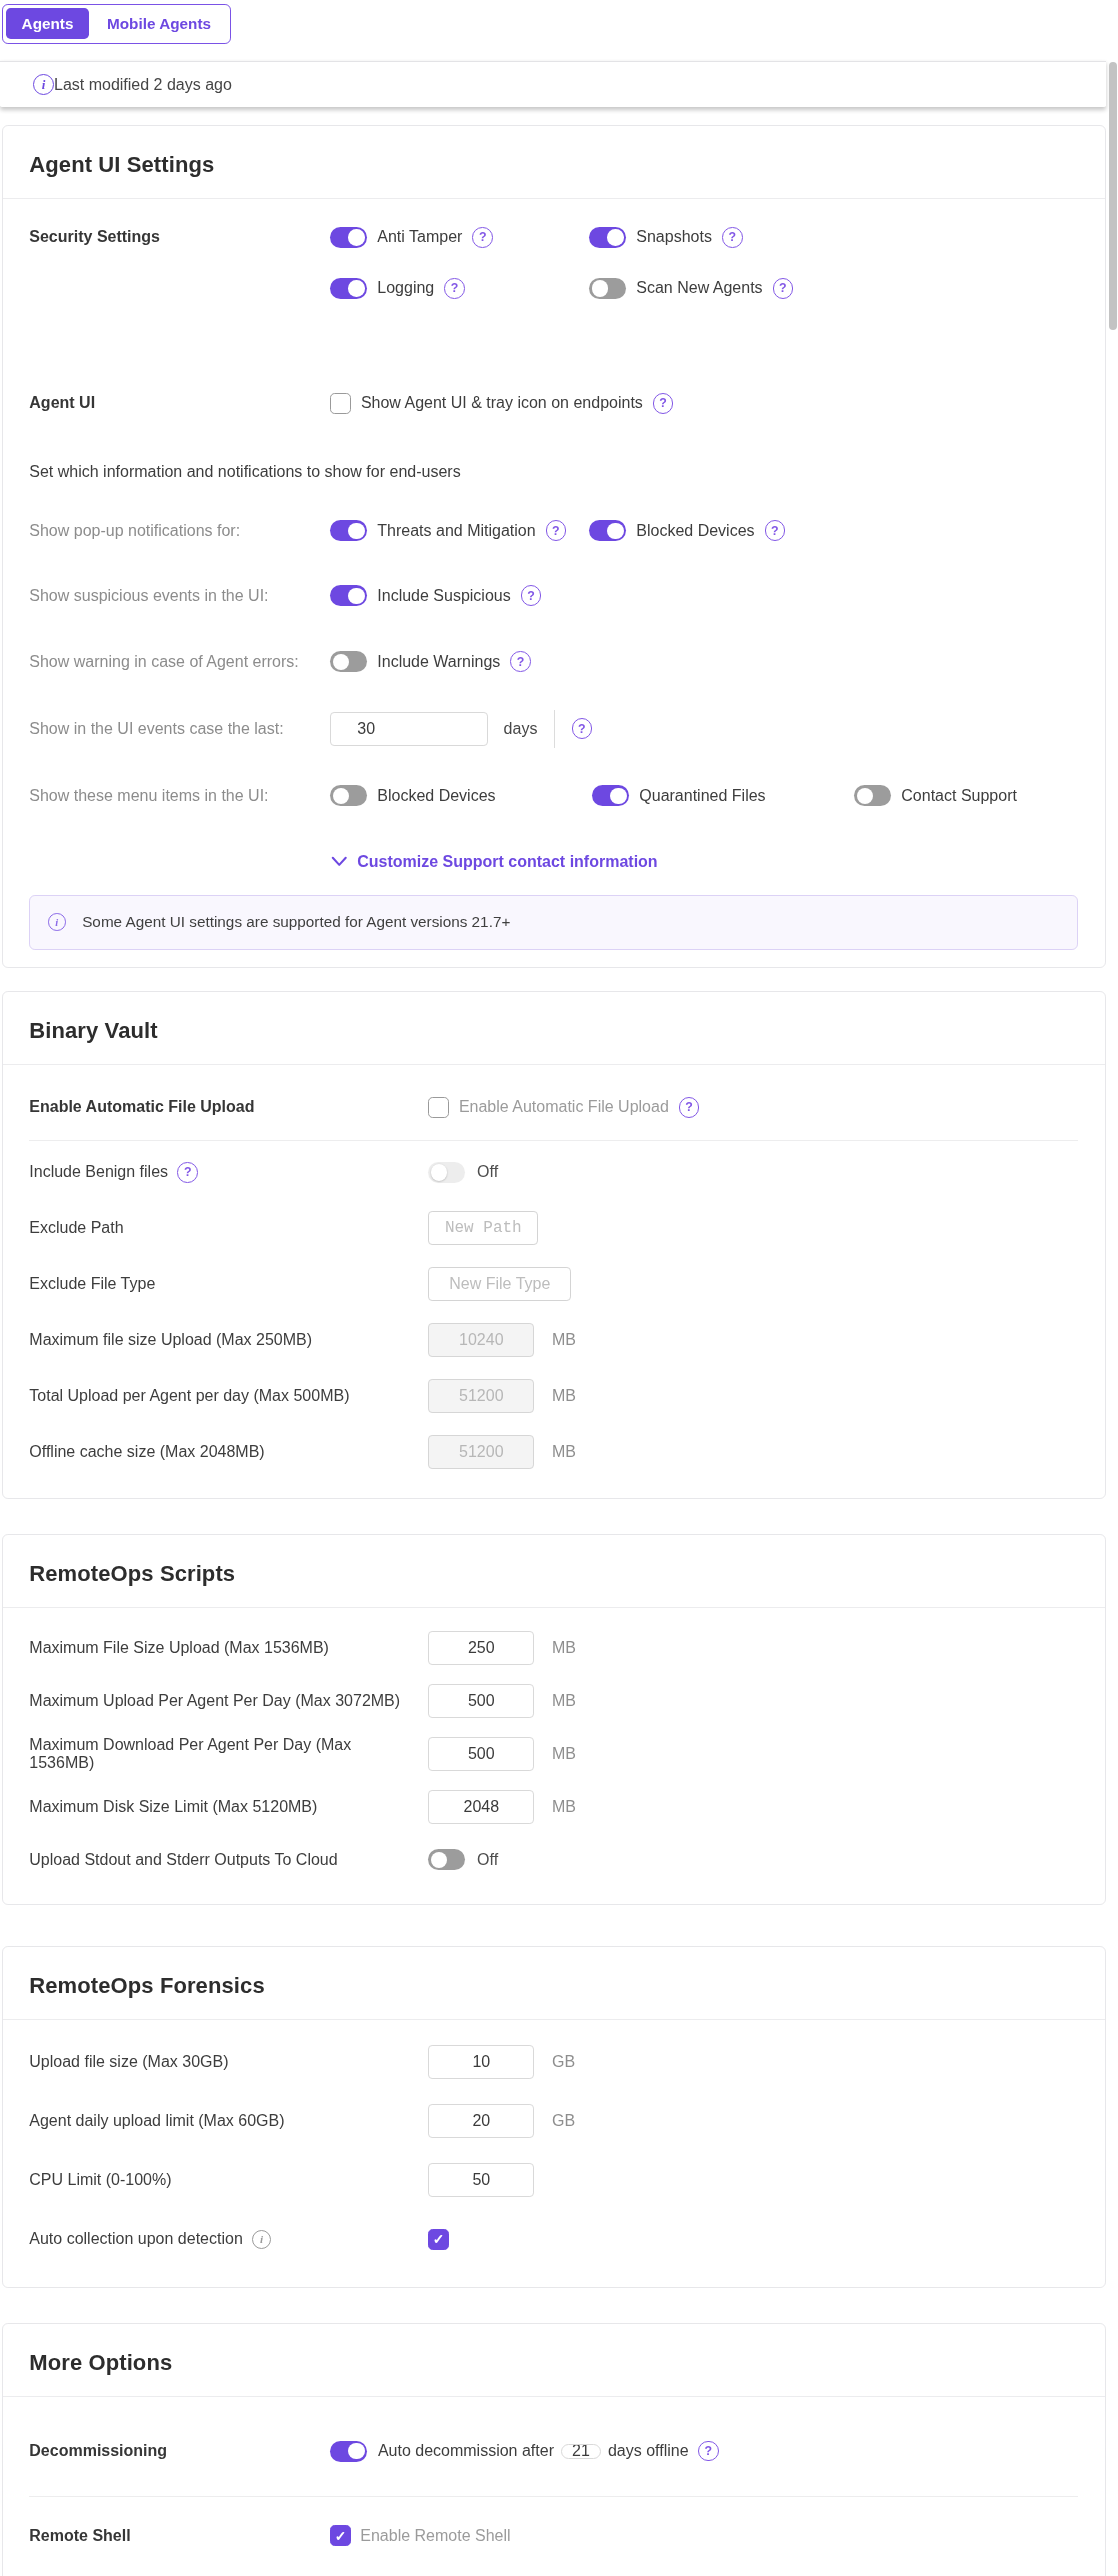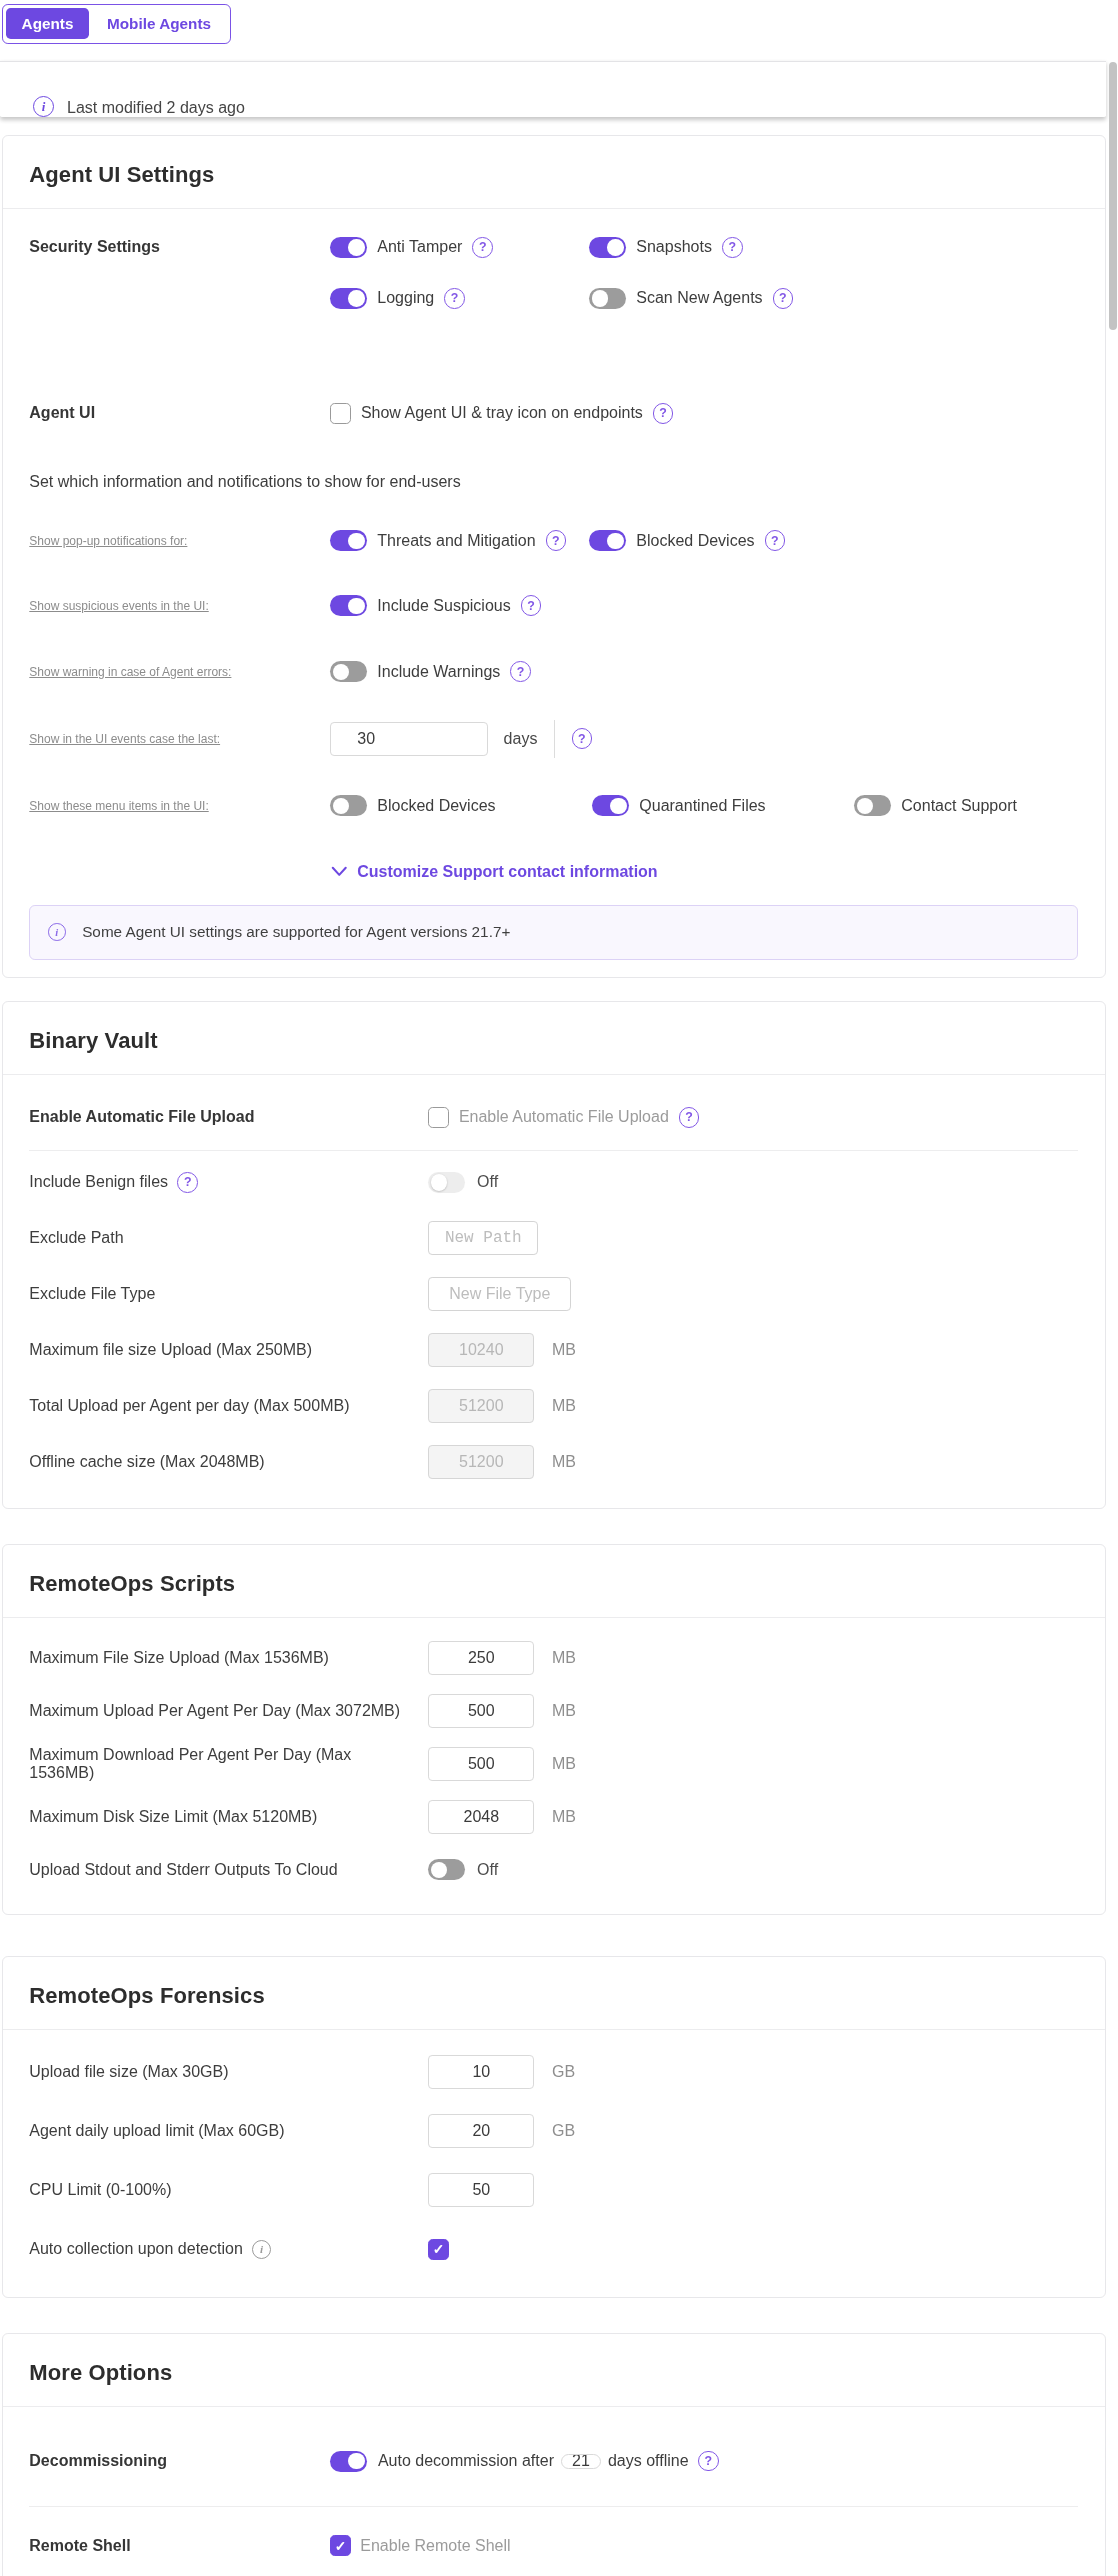--- a/index.html
+++ b/index.html
@@ -6,22 +6,22 @@
   html,body { background:#ffffff; }
   body { font-family:"Liberation Sans", sans-serif; color:#3d3d3d; }
   .page { width:1118px; min-height:2576px; position:relative; background:#fff; overflow:hidden; }
 
   
   .tabs-wrap { display:inline-flex; margin:3.5px 0 0 1.8px; border:1.2px solid #7a52e6; border-radius:5.9px; padding:3.5px; gap:3px; background:#fff; }
   .tab { font-size:15.3px; font-weight:bold; padding:6.5px 15.3px; border-radius:4.7px; color:#6d48e1; cursor:pointer; white-space:nowrap; }
   .tab.active { background:#6d48e1; color:#fff; }
 
   
-  .info-bar { margin-top:17.7px; width:1106px; height:56px; background:#fff; border-top:0.6px solid #e3e3e6;
-              box-shadow:0 2.9px 4.1px rgba(0,0,0,0.22); display:flex; align-items:flex-end; padding-left:33px; gap:13px;
+  .info-bar { margin-top:17.7px; width:1106px; height:46px; background:#fff; border-top:0.6px solid #e3e3e6;
+              box-shadow:0 2.9px 4.1px rgba(0,0,0,0.22); display:flex; align-items:center; padding-left:33px; 
               border-radius:0 0 1.8px 1.8px; position:relative; }
   .info-bar .txt { font-size:16px; color:#454545; }
 
   .icon-info { width:21px; height:21px; border:1.8px solid #6d48e1; border-radius:50%; color:#6d48e1;
                display:flex; align-items:center; justify-content:center; font-size:13px; font-weight:bold; flex:0 0 auto; }
   .icon-info::after { content:"i"; font-family:"Liberation Serif", serif; font-style:italic; }
   .icon-info.gray { border-color:#9a9a9a; color:#9a9a9a; width:19px; height:19px; border-width:1.2px; font-size:11.2px; }
 
   .icon-help { width:20.6px; height:20.6px; border:1.8px solid #8257e6; border-radius:50%; color:#8257e6;
                display:flex; align-items:center; justify-content:center; font-size:12.4px; font-weight:bold; flex:0 0 auto; cursor:pointer; }
@@ -29,21 +29,21 @@
 
   
   .card { width:1104px; margin-left:1.8px; background:#fff; border:0.6px solid #e7e7ea; border-radius:5.9px; }
   .card-header { padding:26px 26.5px 20px 26.5px; border-bottom:0.6px solid #ececee; }
   .card-title { font-size:22px; font-weight:bold; color:#2d2d2d; letter-spacing:0.1px; }
   .card-body { padding:13px 26.5px 17.7px 26.5px; }
 
   .row { display:flex; align-items:center; }
   .lbl-bold { font-size:16px; font-weight:bold; color:#363636; }
   .lbl { font-size:16px; color:#3d3d3d; }
-  .lbl-gray { font-size:12px; color:#8c8c8c;text-decoration:underline; }
+  .lbl-gray { font-size:16px; color:#8c8c8c; }
   .lbl-muted { font-size:16px; color:#9b9b9b; }
   .label-col { width:301px; flex:0 0 auto; display:flex; align-items:center; gap:9.4px; padding-right:11.8px; }
   .label-col-wide { width:399px; flex:0 0 auto; display:flex; align-items:center; gap:9.4px; padding-right:11.8px; }
 
   
   .toggle { width:37px; height:21px; border-radius:10.6px; background:#6d48e1; position:relative; flex:0 0 auto; cursor:pointer; }
   .toggle::after { content:""; position:absolute; width:16.5px; height:16.5px; border-radius:50%; background:#fff; top:2.4px; right:2.4px; }
   .toggle.off { background:#9c9c9c; }
   .toggle.off::after { right:auto; left:2.4px; }
   .toggle.disabled { background:#ededed; }

